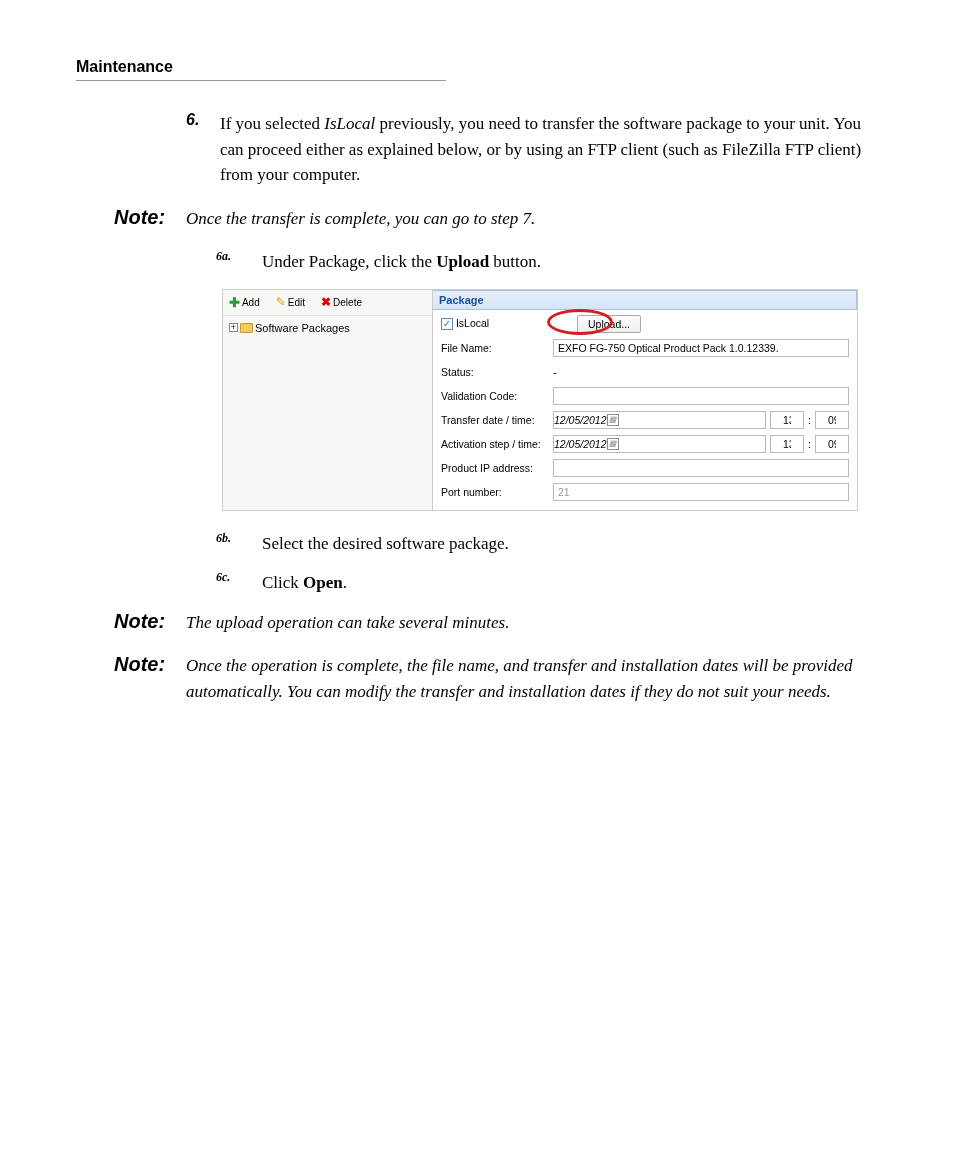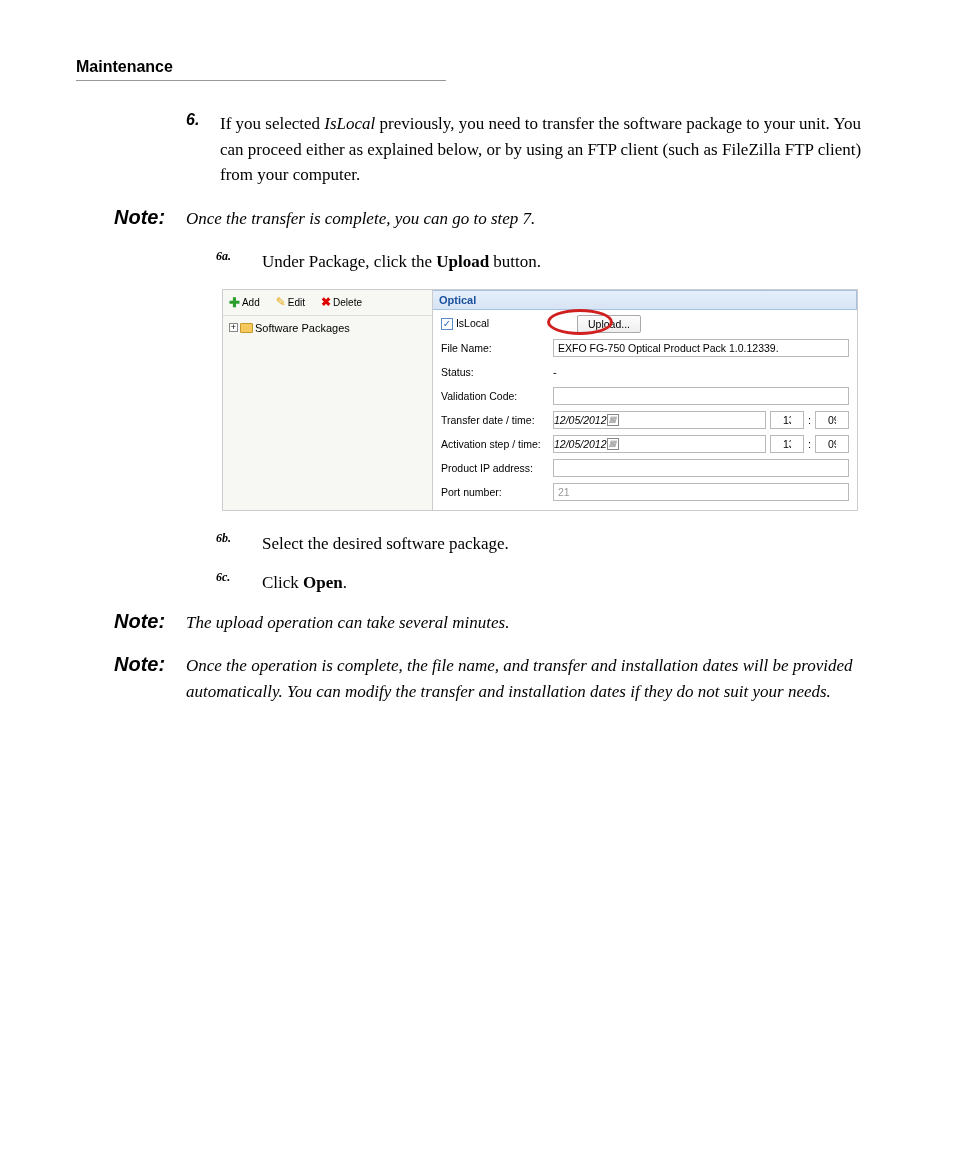--- a/index.html
+++ b/index.html
@@ -283,21 +283,21 @@
       </div>
       <div class="tree">
         <div class="tree-row">
           <span class="icon-plusbox">+</span>
           <span class="icon-folder"></span>
           <span>Software Packages</span>
         </div>
       </div>
     </div>
     <div class="right-pane">
-      <div class="pkg-header">Optical</div>
+      <div class="pkg-header">Package</div>
       <div class="form">
 
         <div class="form-row">
           <div class="form-label">
             <span class="checkbox-vis">✓</span>
             <span>IsLocal</span>
           </div>
           <div class="form-field upload-wrap">
             <div class="upload-ring"></div>
             <button class="btn-upload">Upload...</button>

